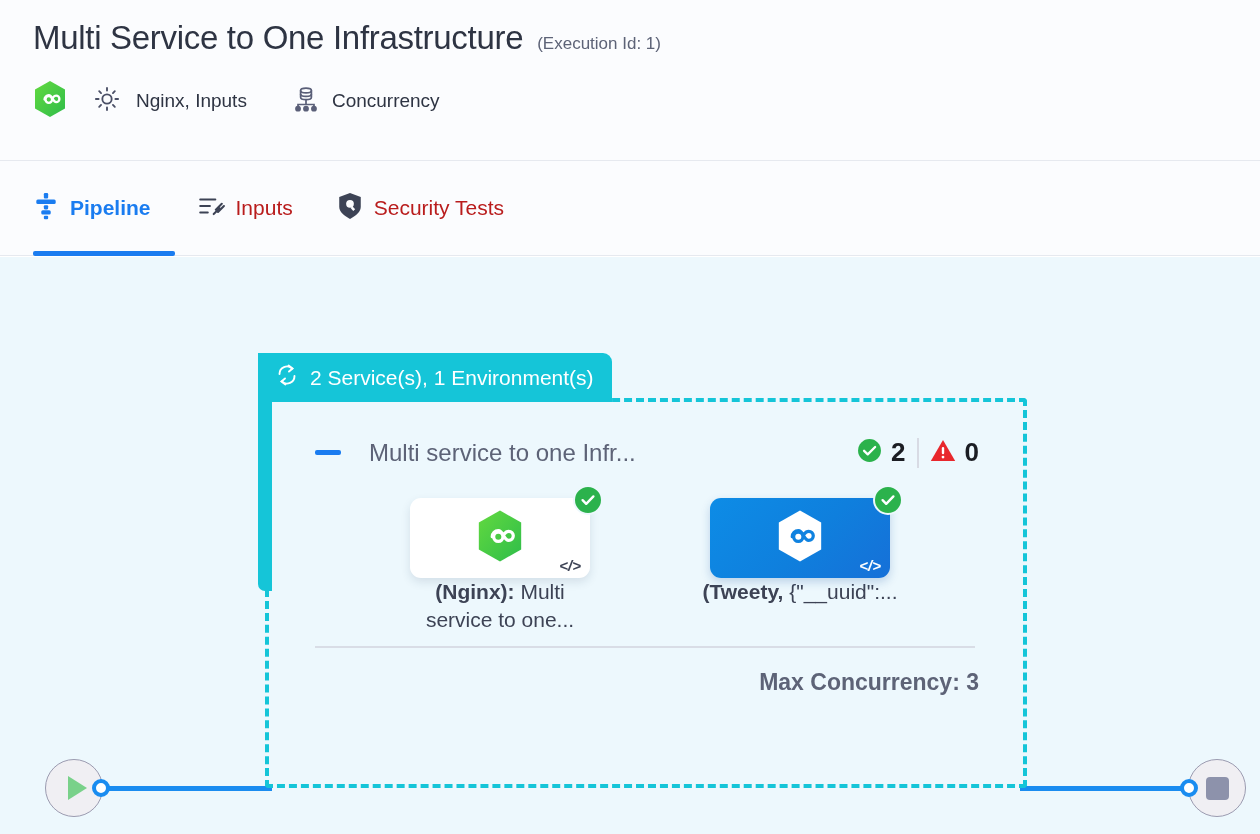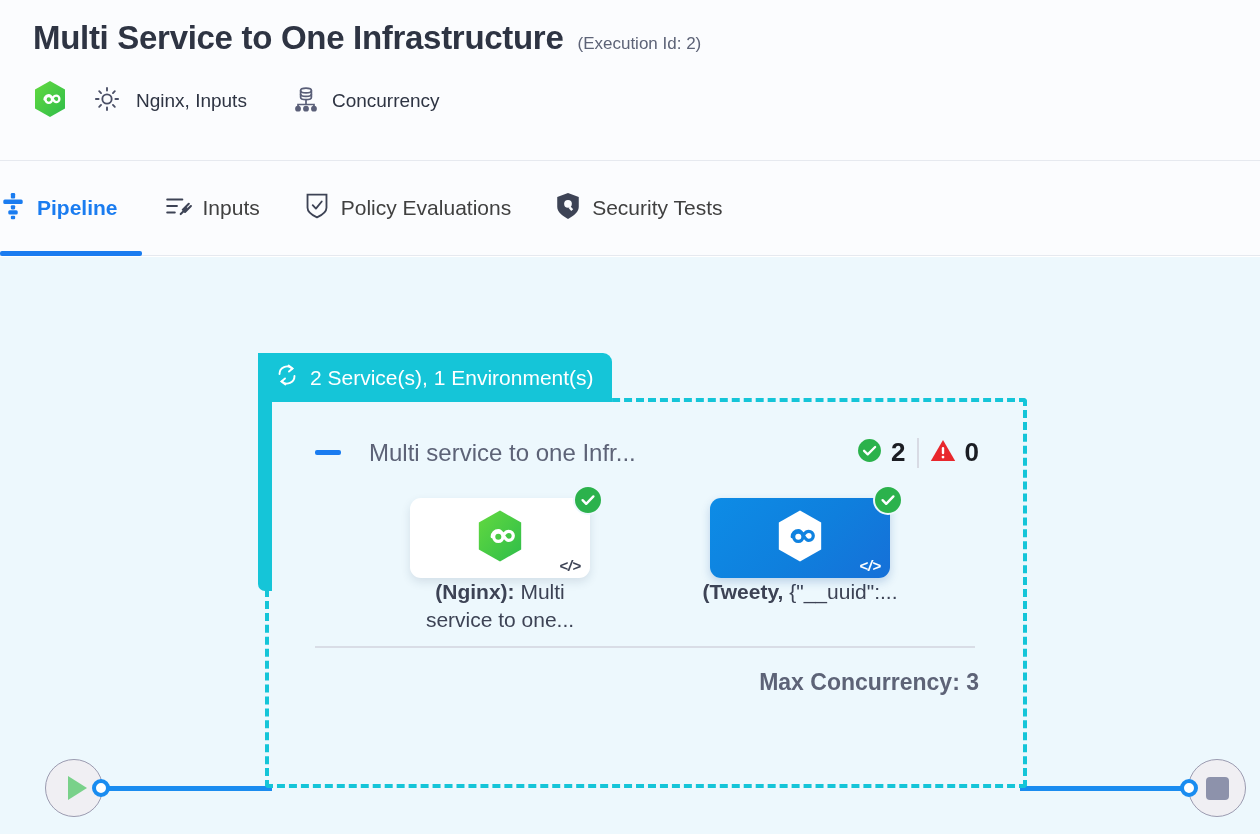--- a/index.html
+++ b/index.html
@@ -15,48 +15,48 @@
 
   
   #header {
     height:160px;
     background:#fbfcfe;
     padding:20px 0 0 33px;
     position:relative;
   }
   #title-row { display:flex; align-items:baseline; gap:14px; }
   #page-title {
-    font-size:33px; font-weight:bold; color:#2e3443;
+    font-size:33px; font-weight:normal; color:#2e3443;
     letter-spacing:-0.3px; line-height:1.1; margin:0;
   }
   #exec-id { font-size:17px; color:#5d6377; font-weight:400; }
 
   #meta-row {
     display:flex; align-items:center; gap:0;
     margin-top:24px;
   }
   .meta-group { display:flex; align-items:center; }
   .meta-label { font-size:19px; color:#2e3443; }
   #brand-hex { margin-right:26px; display:block; }
   #gear-icon { margin-right:15px; display:block; }
   #k8s-icon { margin-left:46px; margin-right:13px; display:block; }
 
   
   #tabbar {
     height:96px; background:#fbfcfe;
     border-top:1px solid #e6e9ef;
     border-bottom:1px solid #e6e9ef;
     display:flex; align-items:center;
-    gap:0;
+    padding-left:33px; gap:0;
     position:relative;
   }
   .tab {
     display:flex; align-items:center; gap:11px;
     height:96px; padding:0 22px;
-    font-size:21px; color:#404040;
+    font-size:21px; color:#b91c1c;
     cursor:pointer; position:relative;
     background:transparent;
     border:none; font-family:inherit;
   }
   .tab:first-child { padding-left:0; padding-right:24px; }
   .tab.active { color:#1a7cf0; font-weight:bold; }
   .tab.active::after {
     content:""; position:absolute; left:0; right:0; bottom:0;
     height:5px; background:#1a7cf0; border-radius:2px;
   }
@@ -185,21 +185,21 @@
     font-size:23px; font-weight:bold; color:#5d6377;
     white-space:nowrap;
   }
 </style>
 </head>
 <body>
 
 <div id="header">
   <div id="title-row">
     <h1 id="page-title">Multi Service to One Infrastructure</h1>
-    <span id="exec-id">(Execution Id: 2)</span>
+    <span id="exec-id">(Execution Id: 1)</span>
   </div>
 
   <div id="meta-row">
     <span id="brand-hex">
       <svg width="34" height="38" viewBox="0 0 34 38">
         <defs>
             <linearGradient id="ghex" x1="0" y1="0" x2="1" y2="1">
           <stop offset="0" stop-color="#62d93f"></stop>
               <stop offset="1" stop-color="#2fbd4a"></stop>
         </linearGradient>
@@ -256,29 +256,20 @@
     <span class="tab-ico">
       <svg width="28" height="26" viewBox="0 0 26 24" fill="none" stroke="#3d4355" stroke-width="1.9" stroke-linecap="round">
         <path d="M3 6h14M3 12h9M3 18h7"></path>
         <path d="M17.5 15.5 23 10M19.5 17.5 25 12"></path>
         <path d="M15.5 19.5 21 14"></path>
       </svg>
     </span>
     <span>Inputs</span>
   </button>
 
-  <button class="tab">
-    <span class="tab-ico">
-      <svg width="26" height="28" viewBox="0 0 24 26" fill="none" stroke="#3d4355" stroke-width="1.7">
-        <path d="M3.2 2.5h17.6v12.1c0 4.4-5.4 7.4-8.8 8.9-3.4-1.5-8.8-4.5-8.8-8.9z"></path>
-        <path d="M8 12.2l3 3.2 5.4-6.6" stroke-linecap="round" stroke-linejoin="round"></path>
-      </svg>
-    </span>
-    <span>Policy Evaluations</span>
-  </button>
 
   <button class="tab">
     <span class="tab-ico">
       <svg width="26" height="28" viewBox="0 0 24 26" fill="#3d4355">
         <path d="M12 1 22 4.6v9.2c0 5.2-5 8.6-10 11.2C7 22.4 2 19 2 13.8V4.6z"></path>
         <circle cx="12" cy="11" r="3.6" fill="#fbfcfe"></circle>
         <path d="M14.2 13.2 16.8 16l-1.8 1.6-2.4-2.8z" fill="#fbfcfe"></path>
       </svg>
     </span>
     <span>Security Tests</span>

